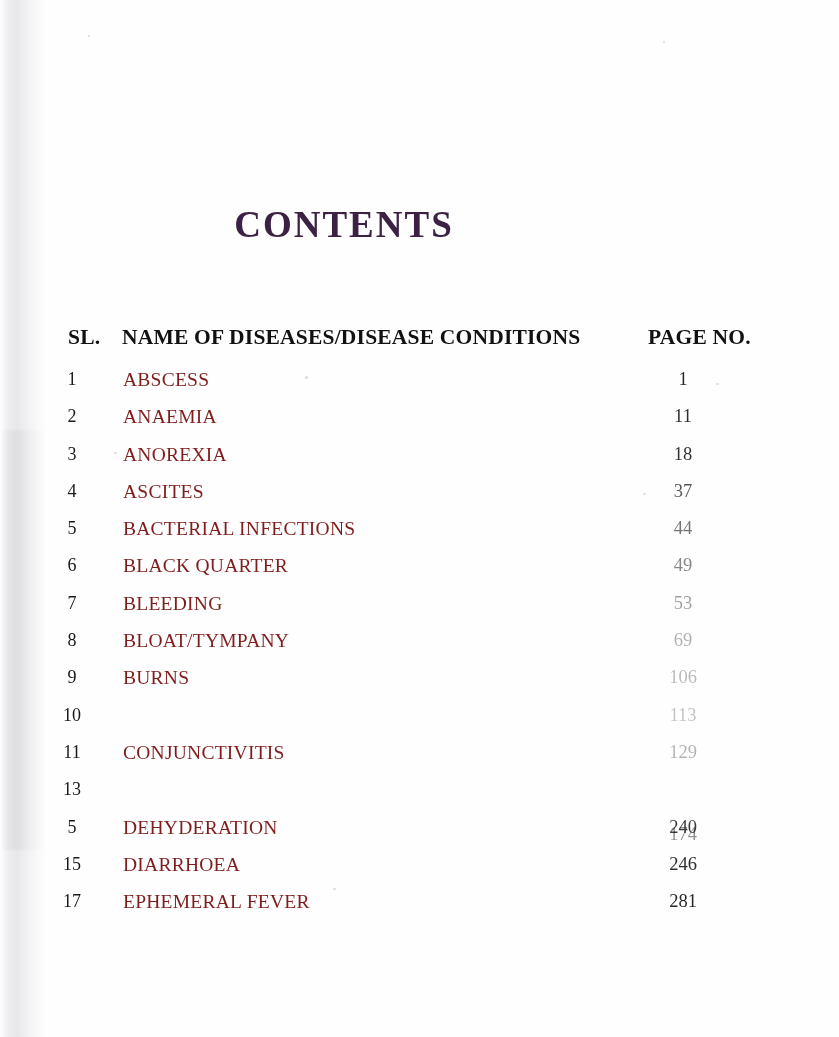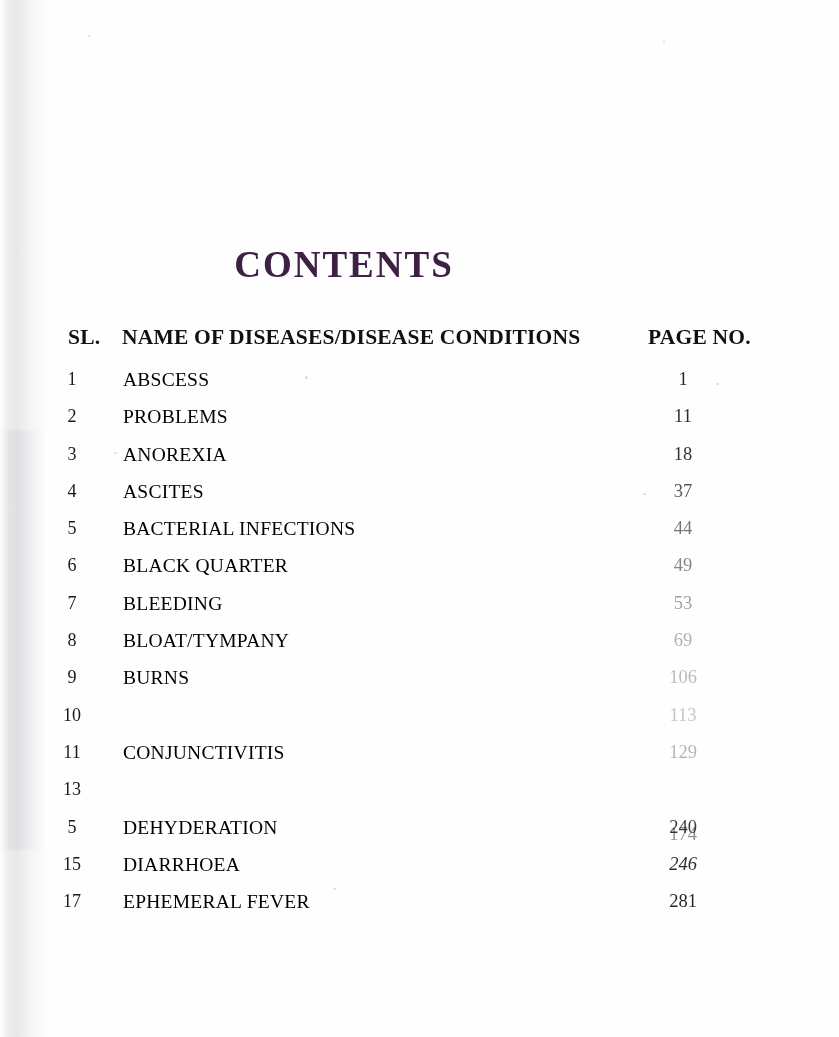--- a/index.html
+++ b/index.html
@@ -53,21 +53,20 @@
     position: absolute;
     left: 0;
     top: 203px;
     width: 688px;
     text-align: center;
     font-size: 37px;
     font-weight: bold;
     letter-spacing: 2.0px;
     color: #3d2144;
     font-family: "Liberation Serif", "DejaVu Serif", serif;
-    margin-top: 40px;
   }
 
   .header-row {
     position: absolute;
     left: 0;
     top: 325px;
     width: 839px;
     height: 30px;
     font-weight: bold;
     font-size: 21.5px;
@@ -107,21 +106,21 @@
     width: 52px;
     text-align: center;
     font-size: 18px;
     color: #1a1a1a;
   }
   .row-name {
     position: absolute;
     left: 123px;
     letter-spacing: .25px;
     white-space: nowrap;
-    color: #000000;
+    color: #7f1d1d;
   }
   .row-page {
     position: absolute;
     left: 640px;
     width: 86px;
     text-align: center;
     font-size: 18.5px;
     color: #1a1a1a;
   }
 </style>
@@ -150,21 +149,21 @@
   </div>
 
   <div class="rows" id="rows">
       <div class="row">
         <span class="row-sl">1</span>
         <span class="row-name">ABSCESS</span>
         <span class="row-page" style="opacity: 0.95;">1</span>
       </div>
       <div class="row">
         <span class="row-sl">2</span>
-        <span class="row-name">PROBLEMS</span>
+        <span class="row-name">ANAEMIA</span>
         <span class="row-page" style="opacity: 0.92;">11</span>
       </div>
       <div class="row">
         <span class="row-sl">3</span>
         <span class="row-name">ANOREXIA</span>
         <span class="row-page" style="opacity: 0.9;">18</span>
       </div>
       <div class="row">
         <span class="row-sl">4</span>
         <span class="row-name">ASCITES</span>
@@ -209,21 +208,21 @@
         <span class="row-page" style="opacity: 0.48; filter: blur(0.108px); margin-top: 45px;">174</span>
       </div>
       <div class="row">
         <span class="row-sl">5</span>
         <span class="row-name">DEHYDERATION</span>
         <span class="row-page" style="opacity: 0.85;">240</span>
       </div>
       <div class="row">
         <span class="row-sl">15</span>
         <span class="row-name">DIARRHOEA</span>
-        <span class="row-page" style="opacity: 0.92; font-style: italic;">246</span>
+        <span class="row-page" style="opacity: 0.92;">246</span>
       </div>
       <div class="row">
         <span class="row-sl">17</span>
         <span class="row-name">EPHEMERAL FEVER</span>
         <span class="row-page" style="opacity: 0.95;">281</span>
       </div>
     </div>
 
 </div>
 

